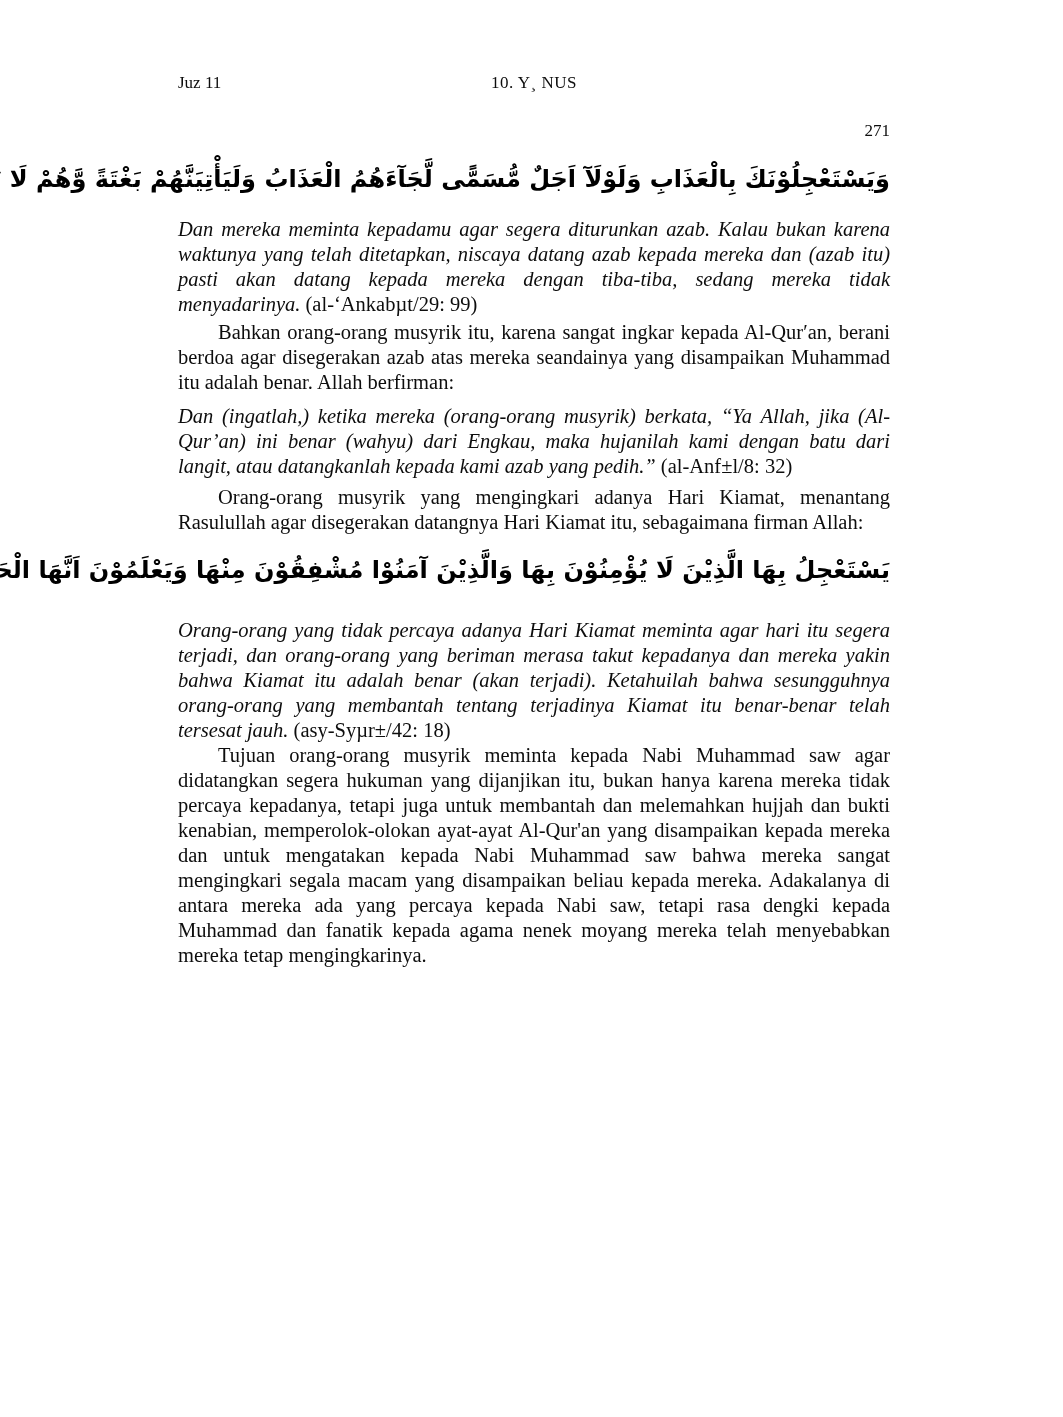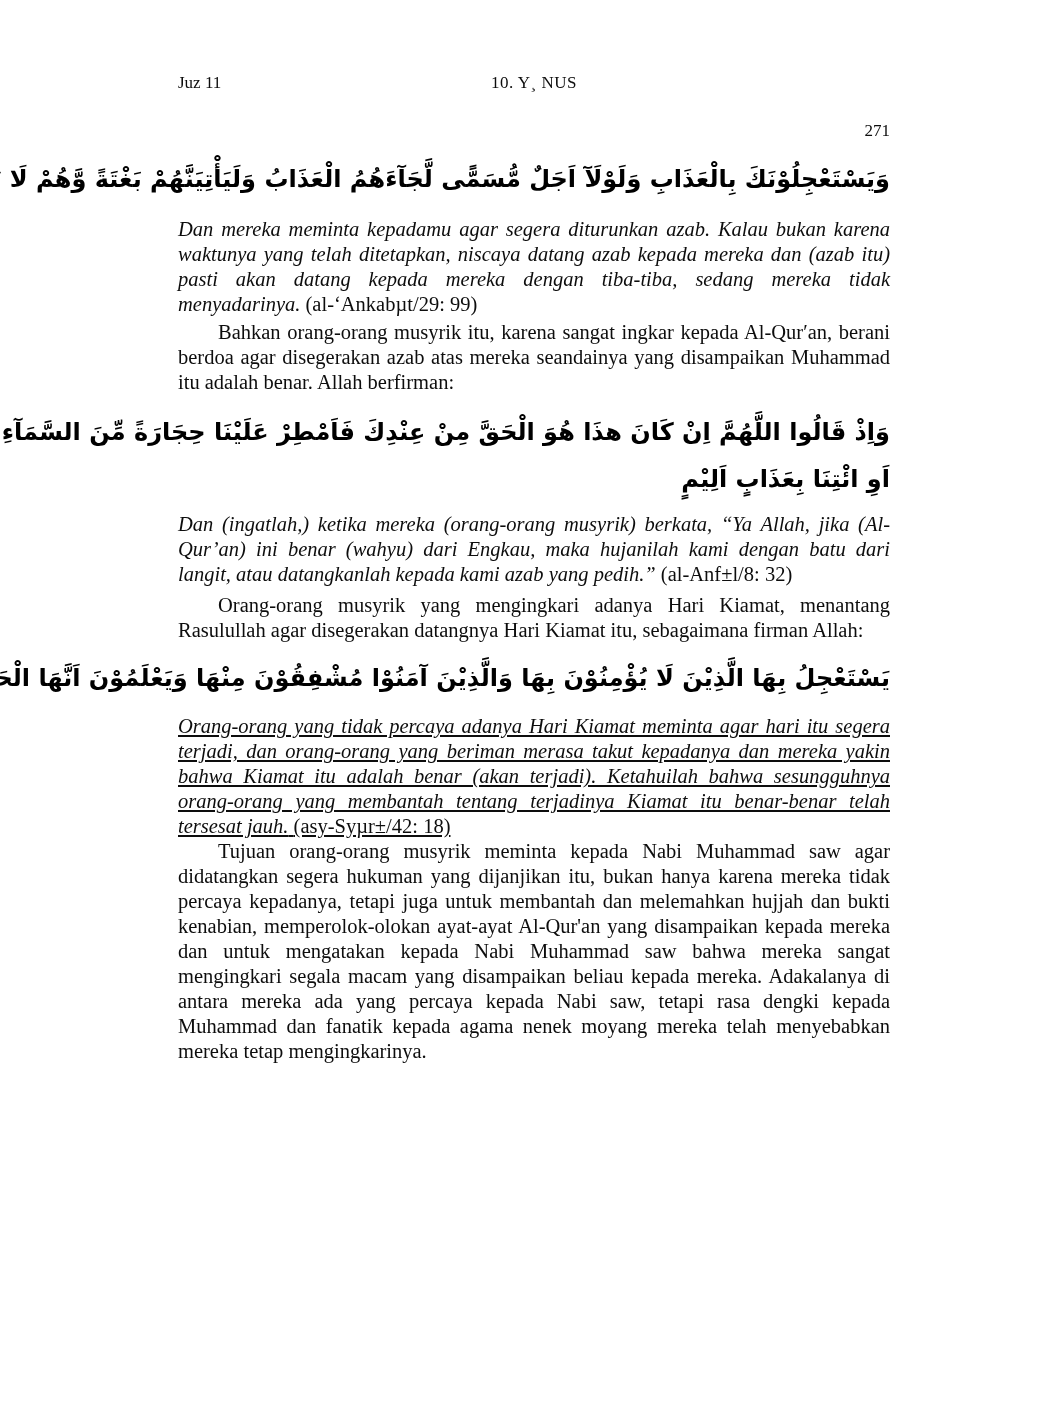--- a/index.html
+++ b/index.html
@@ -37,21 +37,21 @@
   
   p { margin: 0; font-size: 20.5px; line-height: 25px; text-align: justify; }
   .trans { font-style: italic; }
   .trans .ref { font-style: normal; }
   .indent { text-indent: 40px; }
 
   .mt-trans1 { margin-top: 12px; }
   .mt-p1     { margin-top: 3px; }
   .mt-trans2 { margin-top: 9px; }
   .mt-p2     { margin-top: 6px; }
-  .mt-trans3 { margin-top: 8px; text-decoration: underline; }
+  .mt-trans3 { margin-top: 20px; }
 </style>
 </head>
 <body>
 
 <div class="page">
 
   <div class="header">
     <span class="header-left">Juz 11</span>
     <span class="header-center">10. Y¸ NUS</span>
     <span class="header-right">271</span>
@@ -59,24 +59,20 @@
 
   <div class="arabic-line a1">وَيَسْتَعْجِلُوْنَكَ بِالْعَذَابِ وَلَوْلَآ اَجَلٌ مُّسَمًّى لَّجَآءَهُمُ الْعَذَابُ وَلَيَأْتِيَنَّهُمْ بَغْتَةً وَّهُمْ لَا يَشْعُرُوْنَ</div>
 
   <p class="trans mt-trans1">
     <span>Dan mereka meminta kepadamu agar segera diturunkan azab. Kalau bukan karena waktunya yang telah ditetapkan, niscaya datang azab kepada mereka dan (azab itu) pasti akan datang kepada mereka dengan tiba-tiba, sedang mereka tidak menyadarinya.</span>
     <span class="ref">(al-‘Ankabµt/29: 99)</span>
   </p>
 
   <p class="indent mt-p1">Bahkan orang-orang musyrik itu, karena sangat ingkar kepada Al-Qur′an, berani berdoa agar disegerakan azab atas mereka seandainya yang disampaikan Muhammad itu adalah benar. Allah berfirman:</p>
 
-  <div class="a2">
-    <div class="arabic-line l1">وَاِذْ قَالُوا اللَّهُمَّ اِنْ كَانَ هذَا هُوَ الْحَقَّ مِنْ عِنْدِكَ فَاَمْطِرْ عَلَيْنَا حِجَارَةً مِّنَ السَّمَآءِ</div>
-    <div class="arabic-line l2">اَوِ ائْتِنَا بِعَذَابٍ اَلِيْمٍ</div>
-  </div>
 
   <p class="trans mt-trans2">
     <span>Dan (ingatlah,) ketika mereka (orang-orang musyrik) berkata, “Ya Allah, jika (Al-Qur’an) ini benar (wahyu) dari Engkau, maka hujanilah kami dengan batu dari langit, atau datangkanlah kepada kami azab yang pedih.”</span>
     <span class="ref">(al-Anf±l/8: 32)</span>
   </p>
 
   <p class="indent mt-p2">Orang-orang musyrik yang mengingkari adanya Hari Kiamat, menantang Rasulullah agar disegerakan datangnya Hari Kiamat itu, sebagaimana firman Allah:</p>
 
   <div class="a3">
     <div class="arabic-line l1">يَسْتَعْجِلُ بِهَا الَّذِيْنَ لَا يُؤْمِنُوْنَ بِهَا وَالَّذِيْنَ آمَنُوْا مُشْفِقُوْنَ مِنْهَا وَيَعْلَمُوْنَ اَنَّهَا الْحَقُّ</div>

